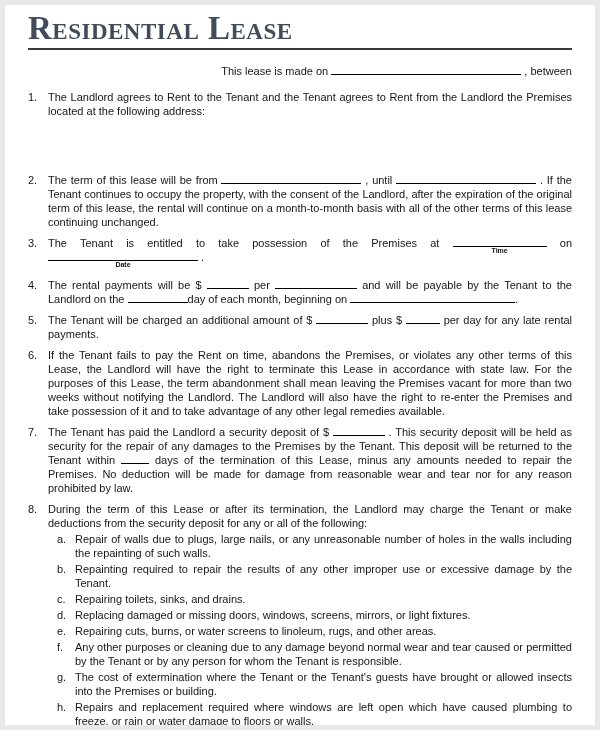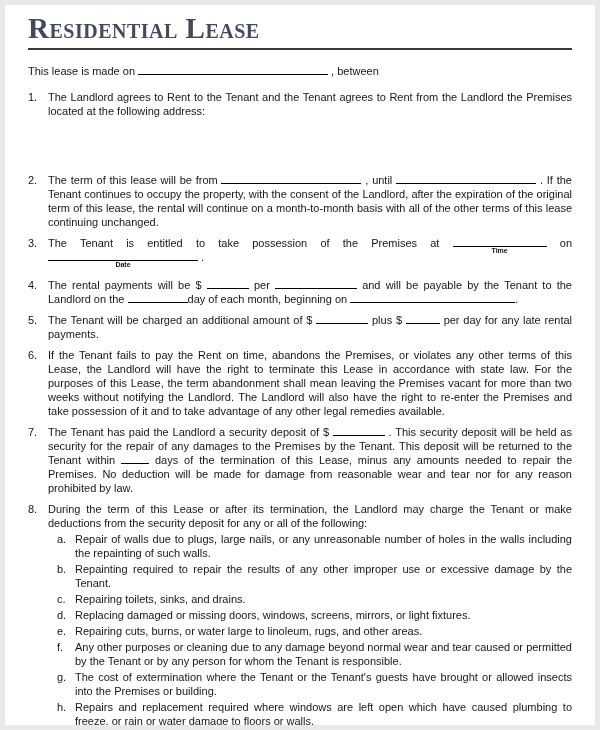--- a/index.html
+++ b/index.html
@@ -12,32 +12,32 @@
     overflow: hidden;
     font-family: "Liberation Sans", "DejaVu Sans", sans-serif;
     color: #161616;
   }
   .content { padding: 10px 23px 0 23px; }
   h1.doc-title {
     margin: 0;
     font-family: "Liberation Serif", "DejaVu Serif", serif;
     font-variant: small-caps;
     font-weight: bold;
-    font-size: 29px;
+    font-size: 33px;
     line-height: 27px;
     letter-spacing: 0.5px;
     color: #424b5a;
   }
   .rule {
     height: 0;
     border-top: 2px solid #3a3a38;
     margin: 6px 0 11px 0;
   }
   .intro { margin-bottom: 8px; font-size: 11px; }
-  .intro-line { line-height: 21px; white-space: nowrap; }
+  .intro-line { line-height: 21px; white-space: nowrap; text-align: right; }
   .terms { font-size: 11px; }
   .term { display: flex; margin-bottom: 7px; line-height: 14px; }
   .term-num { flex: 0 0 20px; }
   .term-body { flex: 1; text-align: justify; }
   .term-body .head { text-align: justify; }
   .term.label-space { margin-bottom: 14px; }
   .address-space { height: 48px; }
   .subs { margin-top: 2px; }
   .sub { display: flex; margin: 2px 0 0 9px; line-height: 14px; }
   .sub-letter { flex: 0 0 18px; }
@@ -129,21 +129,21 @@
               <div class="sub">
                 <span class="sub-letter">c.</span>
                 <div class="sub-body">Repairing toilets, sinks, and drains.</div>
               </div>
               <div class="sub">
                 <span class="sub-letter">d.</span>
                 <div class="sub-body">Replacing damaged or missing doors, windows, screens, mirrors, or light fixtures.</div>
               </div>
               <div class="sub">
                 <span class="sub-letter">e.</span>
-                <div class="sub-body">Repairing cuts, burns, or water large to linoleum, rugs, and other areas.</div>
+                <div class="sub-body">Repairing cuts, burns, or water screens to linoleum, rugs, and other areas.</div>
               </div>
               <div class="sub">
                 <span class="sub-letter">f.</span>
                 <div class="sub-body">Any other purposes or cleaning due to any damage beyond normal wear and tear caused or permitted by the Tenant or by any person for whom the Tenant is responsible.</div>
               </div>
               <div class="sub">
                 <span class="sub-letter">g.</span>
                 <div class="sub-body">The cost of extermination where the Tenant or the Tenant's guests have brought or allowed insects into the Premises or building.</div>
               </div>
               <div class="sub">

